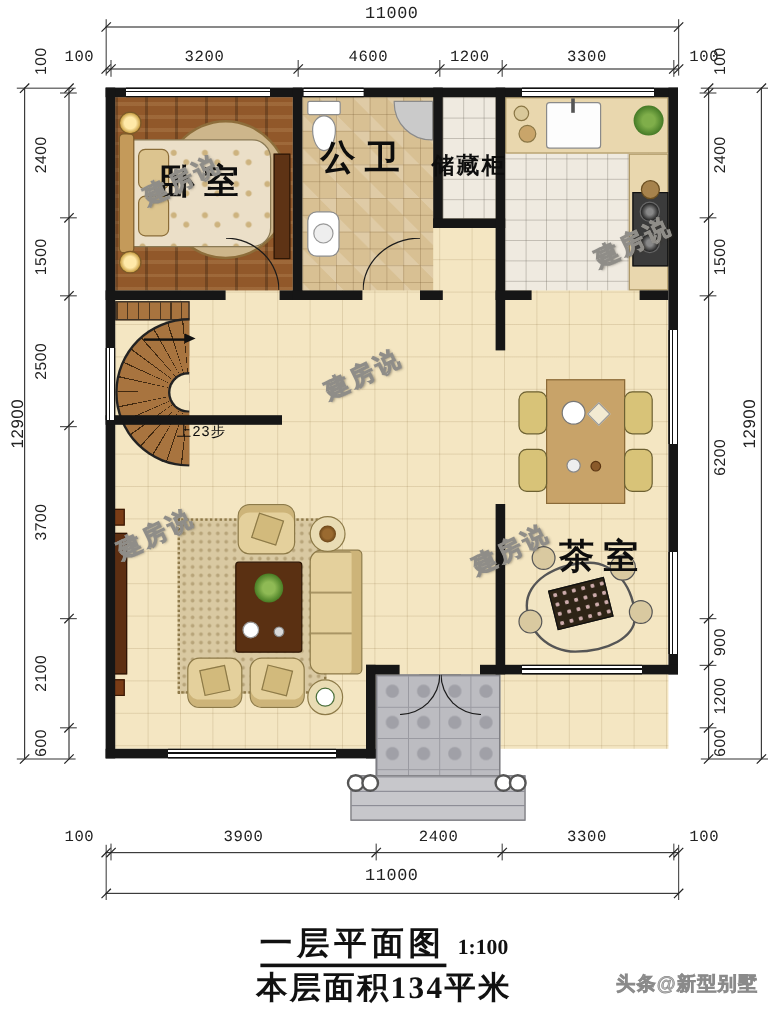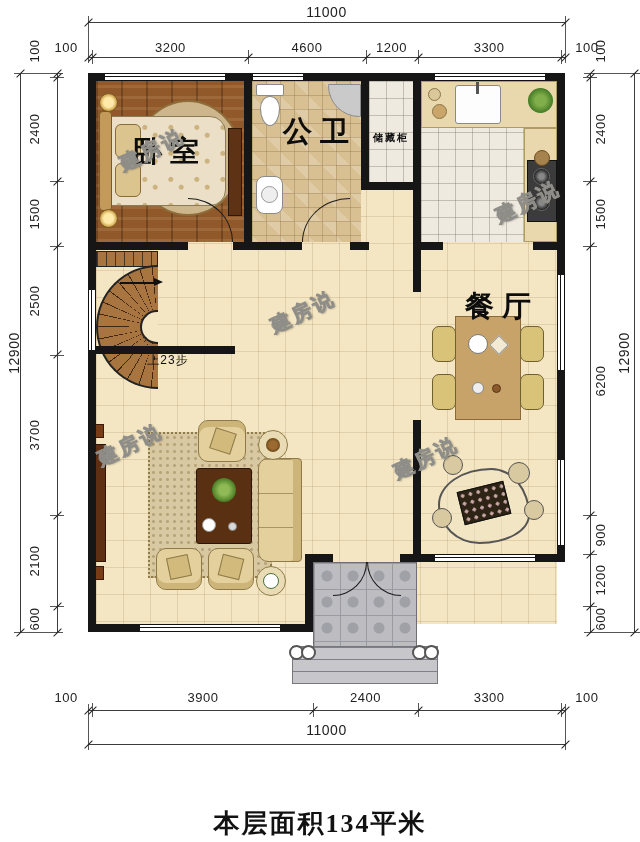--- a/index.html
+++ b/index.html
@@ -1,20 +1,20 @@
 <!DOCTYPE html>
 <html><head>
 <meta charset="utf-8">
 <style>
   html,body{margin:0;padding:0;background:#fff;}
   #canvas{position:relative;width:640px;height:842px;background:#fff;overflow:hidden;
           font-family:"Liberation Sans","DejaVu Sans",sans-serif;}
   #canvas *{box-sizing:border-box;}
   .dim{position:absolute;color:#222;font-size:13px;white-space:nowrap;letter-spacing:.5px;}
-  .hlab{transform:translateX(-50%);}
+  .hlab{transform:translateX(-50%);font-family:Liberation Mono, monospace;}
   .vlab{transform:translate(-50%,-50%) rotate(-90deg);}
 
   
   .floor{position:absolute;z-index:1;}
   .tile-cream{background-color:#f4e6c2;
     background-image:linear-gradient(rgba(120,90,40,.16) 1px,transparent 1px),
                      linear-gradient(90deg,rgba(120,90,40,.16) 1px,transparent 1px);
     background-size:27px 27px;}
   .tile-bath{background-color:#d8c093;
     background-image:linear-gradient(rgba(110,80,40,.25) 1px,transparent 1px),
@@ -39,21 +39,21 @@
   .win-h{position:absolute;height:8px;z-index:4;background:
     linear-gradient(#111 0 1px,#fff 1px 3px,#111 3px 4px,#fff 4px 7px,#111 7px 8px);}
   .win-v{position:absolute;width:8px;z-index:4;background:
     linear-gradient(90deg,#111 0 1px,#fff 1px 3px,#111 3px 4px,#fff 4px 7px,#111 7px 8px);}
   .arc{position:absolute;z-index:4;background:transparent;}
 
   
   .fur{position:absolute;z-index:2;}
   .lab{position:absolute;z-index:5;color:#0d0d0d;font-weight:700;white-space:nowrap;
        transform:translate(-50%,-50%);letter-spacing:8px;font-size:29px;}
-  .lab.small{font-size:10px;letter-spacing:2px;font-weight:700;}
+  .lab.small{font-size:19px;letter-spacing:2px;font-weight:700;}
   .lab.tiny{font-size:12px;letter-spacing:1px;font-weight:400;}
   .wm{position:absolute;z-index:6;font-size:20px;font-weight:700;letter-spacing:3px;
       color:rgba(242,240,236,.8);-webkit-text-stroke:.8px #8f8d88;
       text-shadow:1px 1px 2px rgba(60,55,45,.45);transform:translate(-50%,-50%) rotate(-26deg);
       white-space:nowrap;}
 
   
   .footer-title{position:absolute;left:0;right:0;top:768px;text-align:center;z-index:5;
       font-family:"Liberation Serif","DejaVu Serif",serif;color:#111;}
   .footer-title .t{font-size:27px;font-weight:700;letter-spacing:4px;
@@ -183,23 +183,23 @@
   <div class="fur" style="left:220px;top:556px;width:22px;height:22px;background:#d2ba7c;border:1px solid #8d7a48;transform:rotate(14deg);"></div>
   <div class="fur" style="left:258px;top:430px;width:30px;height:30px;border-radius:50%;background:#e9dcb4;border:1.5px solid #8d7a48;"></div>
   <div class="fur" style="left:266px;top:438px;width:14px;height:14px;border-radius:50%;background:radial-gradient(circle,#9a6a30 40%,#5f3c12 80%);"></div>
   <div class="fur" style="left:256px;top:566px;width:30px;height:30px;border-radius:50%;background:#e9dcb4;border:1.5px solid #8d7a48;"></div>
   <div class="fur" style="left:263px;top:573px;width:16px;height:16px;border-radius:50%;background:#fff;border:1px solid #4a6e3a;"></div>
   <div class="fur" style="left:92px;top:444px;width:14px;height:118px;background:#5e2f12;border:1px solid #2e1404;box-shadow:inset 3px 0 0 #7c4420;"></div>
   <div class="fur" style="left:92px;top:424px;width:12px;height:14px;background:#7a3c16;border:1px solid #3a1a05;"></div>
   <div class="fur" style="left:92px;top:566px;width:12px;height:14px;background:#7a3c16;border:1px solid #3a1a05;"></div>
 
   <div class="lab" style="left:170px;top:152px;">卧室</div>
-  <div class="lab" style="left:320px;top:132px;">公卫</div>
+  <div class="lab" style="left:304px;top:132px;">公卫</div>
   <div class="lab small" style="left:391px;top:138px;">储藏柜</div>
-  <div class="lab" style="left:502px;top:307px;">餐厅</div>
+  <div class="lab" style="left:503px;top:464px;">茶室</div>
   <div class="lab tiny" style="left:168px;top:360px;">上23步</div>
 
   <div class="wm" style="left:152px;top:150px;">建房说</div>
   <div class="wm" style="left:528px;top:202px;">建房说</div>
   <div class="wm" style="left:303px;top:312px;">建房说</div>
   <div class="wm" style="left:130px;top:445px;">建房说</div>
   <div class="wm" style="left:426px;top:458px;">建房说</div>
 
   <div id="dims">
       <div style="position: absolute; left: 88px; top: 57px; width: 0px; height: 1px; background: rgb(60, 60, 60);"></div>
@@ -308,14 +308,18 @@
       <span class="dim vlab" style="left: 600px; top: 51.1667px;">100</span>
       <span class="dim vlab" style="left: 600px; top: 129.333px;">2400</span>
       <span class="dim vlab" style="left: 600px; top: 213.833px;">1500</span>
       <span class="dim vlab" style="left: 600px; top: 380.667px;">6200</span>
       <span class="dim vlab" style="left: 600px; top: 534.5px;">900</span>
       <span class="dim vlab" style="left: 600px; top: 580px;">1200</span>
       <span class="dim vlab" style="left: 600px; top: 619px;">600</span>
       <span class="dim vlab" style="left: 624px; top: 352.5px; font-size: 14px;">12900</span>
     </div>
 
+  <div class="footer-title">
+    <span class="t">一层平面图</span><span class="s">1:100</span>
+  </div>
   <div class="footer-area">本层面积134平米</div>
+  <div class="credit">头条@新型别墅</div>
 </div>
 
 </body></html>

